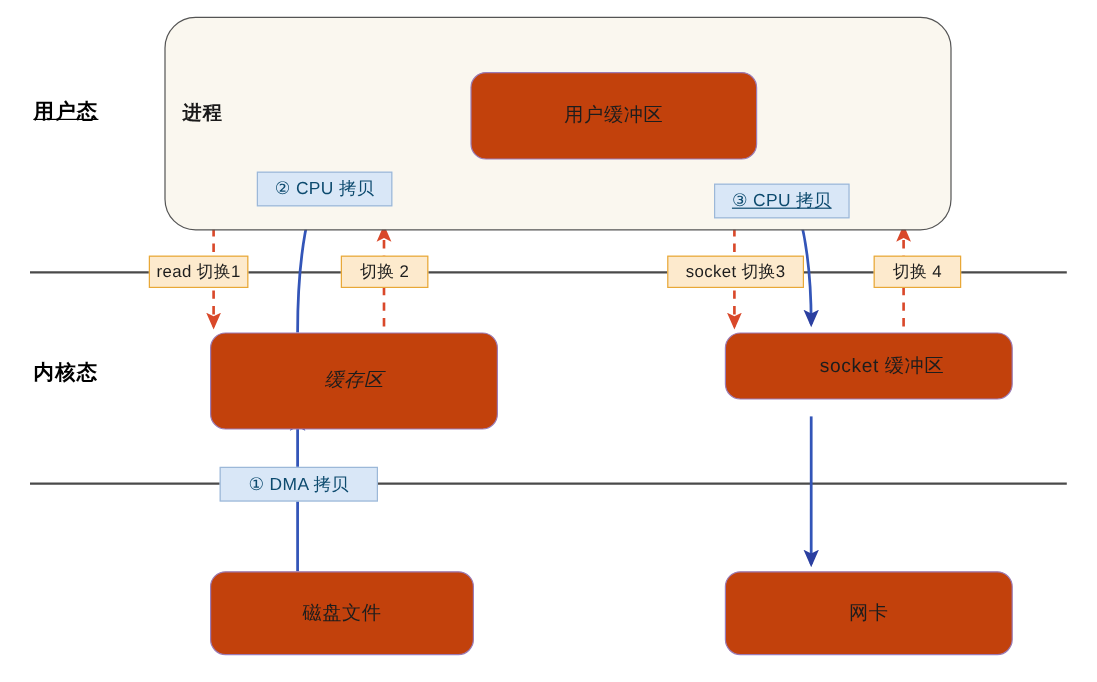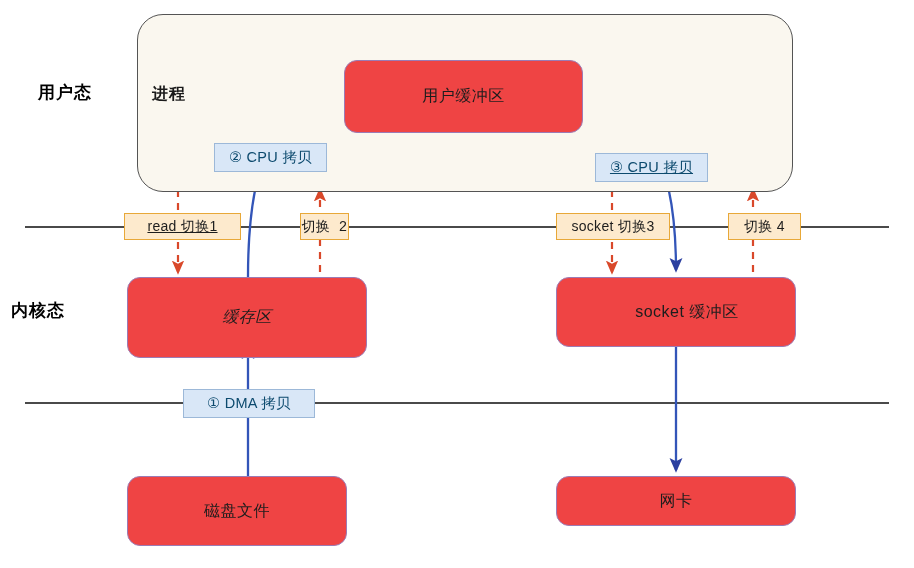--- a/index.html
+++ b/index.html
@@ -49,31 +49,32 @@
     position: absolute;
     background: #faf7ef;
     border: 1.6px solid #545454;
     border-radius: 26px;
     box-sizing: border-box;
   }
 
   
   .node {
     position: absolute;
-    background: #ef4444;
+    background: #c2410c;
     border: 1.5px solid #9b7bb5;
     border-radius: 13px;
     box-sizing: border-box;
     display: flex;
     align-items: center;
     justify-content: center;
     font-size: 16px;
     color: #1d1d1d;
     letter-spacing: 0.5px;
     white-space: nowrap;
+    margin-left: 48px;
   }
 
   
   .tag-orange {
     position: absolute;
     background: #fdeacd;
     border: 1.4px solid #e8a838;
     box-sizing: border-box;
     display: flex;
     align-items: center;
@@ -149,50 +150,50 @@
       <path d="M583,96 C650,102 676,170 676,270" fill="none" stroke="#3355b8" stroke-width="2.3" marker-end="url(#arrowBlue)"></path>
     </g>
 
     <g>
       <line x1="676" y1="347" x2="676" y2="470" stroke="#3355b8" stroke-width="2.3" marker-end="url(#arrowBlue)"></line>
     </g>
   </svg>
 
   <div class="usermode-box" style="left:137px; top:14px; width:656px; height:178px;"></div>
 
-  <div class="side-label" style="left:38px; top:81px;">用户态</div>
-  <div class="side-label" style="left:11px; top:299px;">内核态</div>
+  <div class="side-label" style="left:28px; top:81px;text-decoration:underline;">用户态</div>
+  <div class="side-label" style="left:28px; top:299px;">内核态</div>
 
   <div class="proc-label" style="left:152px; top:84px;">进程</div>
 
   <div class="node" style="left:344px; top:60px; width:239px; height:73px;">
     <span>用户缓冲区</span>
   </div>
 
   <div class="node" style="left:127px; top:277px; width:240px; height:81px;font-style:italic;">
     <span>缓存区</span>
   </div>
 
-  <div class="node" style="left:556px; top:277px; width:240px; height:70px;padding-left:22px;">
+  <div class="node" style="left:556px; top:277px; width:240px; height:56px;padding-left:22px;">
     <span>socket 缓冲区</span>
   </div>
 
   <div class="node" style="left:127px; top:476px; width:220px; height:70px;">
     <span>磁盘文件</span>
   </div>
 
-  <div class="node" style="left:556px; top:476px; width:240px; height:50px;">
+  <div class="node" style="left:556px; top:476px; width:240px; height:70px;">
     <span>网卡</span>
   </div>
 
-  <div class="tag-orange" style="left:124px; top:213px; width:117px; height:27px;text-decoration:underline;">
+  <div class="tag-orange" style="left:124px; top:213px; width:83px; height:27px;">
     <span>read 切换1</span>
   </div>
 
-  <div class="tag-orange" style="left:300px; top:213px; width:49px; height:27px;font-family:Liberation Mono, monospace;">
+  <div class="tag-orange" style="left:284px; top:213px; width:73px; height:27px;">
     <span>切换 2</span>
   </div>
 
   <div class="tag-orange" style="left:556px; top:213px; width:114px; height:27px;">
     <span>socket 切换3</span>
   </div>
 
   <div class="tag-orange" style="left:716px; top:213px; width:73px; height:27px;margin-left:12px;">
     <span>切换 4</span>
   </div>

